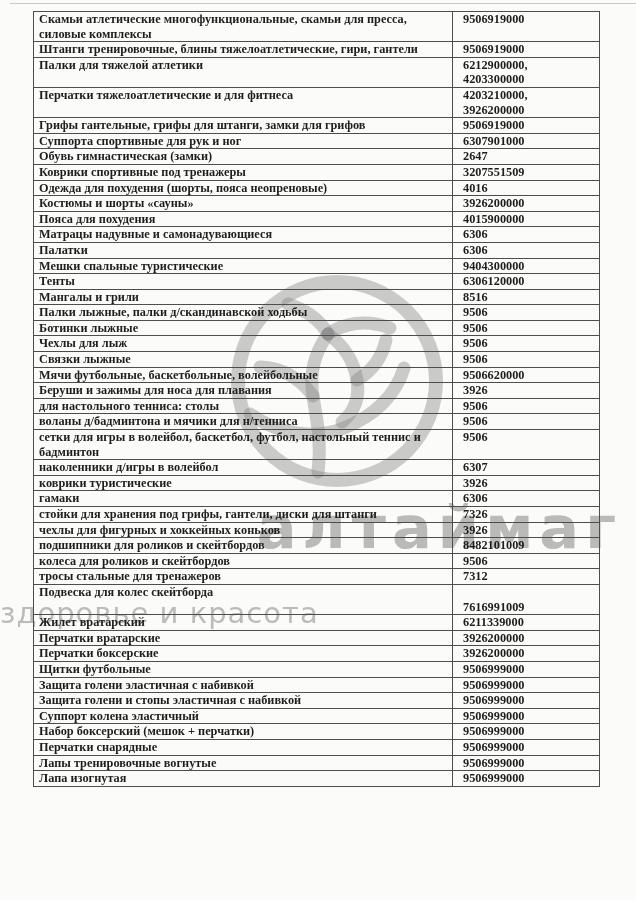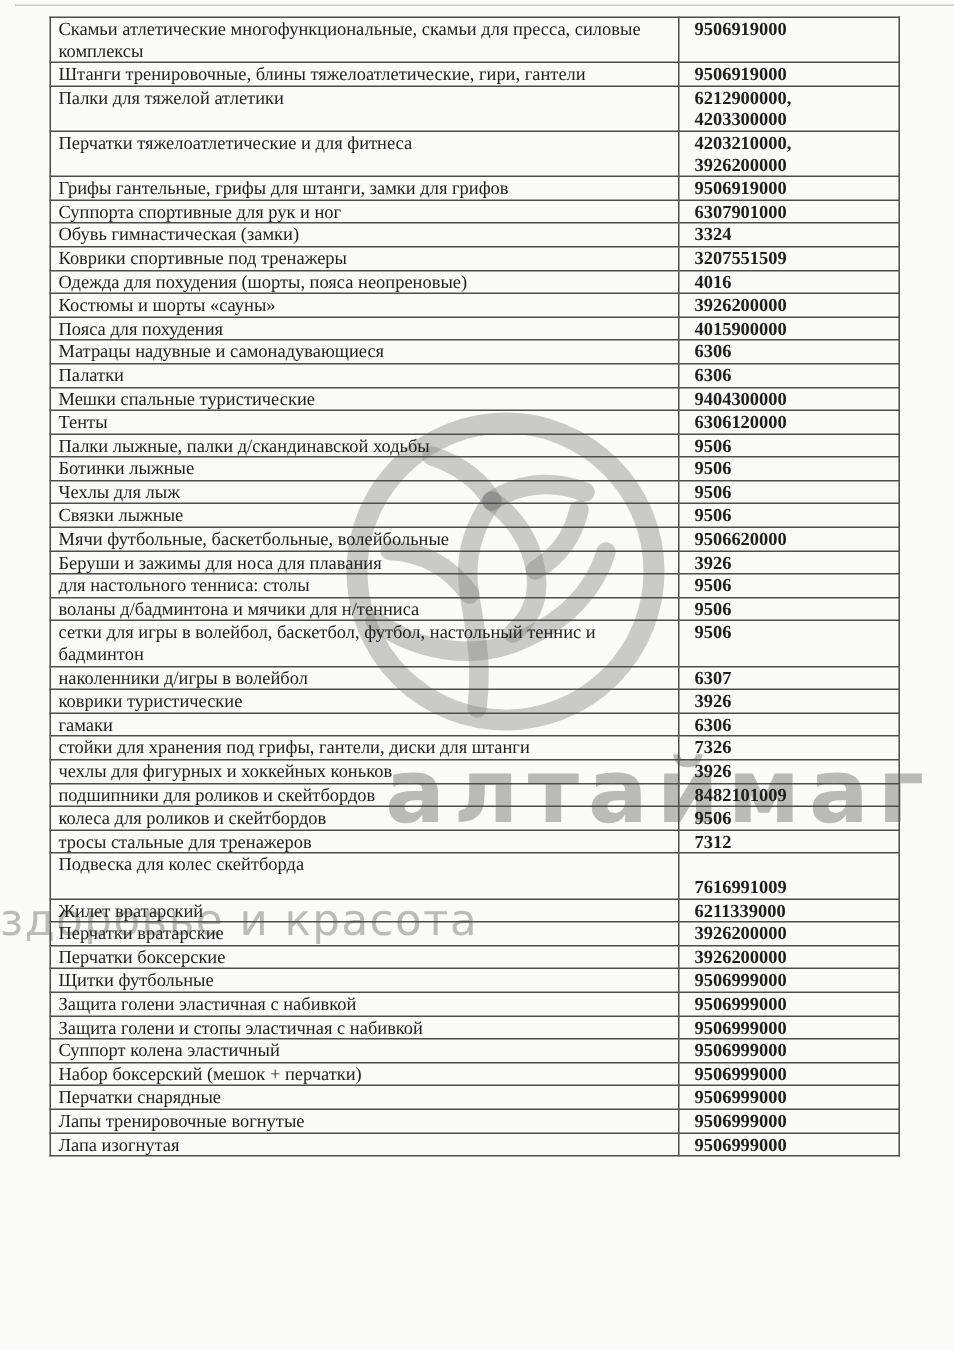--- a/index.html
+++ b/index.html
@@ -42,21 +42,21 @@
     border-collapse:collapse;table-layout:fixed;
     z-index:2;
   }
   table.codes td{
     border:1px solid #4d4d4d;
     vertical-align:top;
     font-size:12.3px;line-height:14.6px;
     color:#1e1e1e;
     overflow:hidden;
   }
-  td.desc{width:409px;padding:0 4px 0 5px;}
+  td.desc{width:409px;padding:0 4px 0 5px;font-weight:bold;}
   td.code{padding:0 4px 0 10px;white-space:pre-line;font-weight:bold;}
 </style>
 </head>
 <body>
 
 <div class="page">
 
   <div class="faint-top-line"></div>
 
   <div class="watermark">
@@ -97,21 +97,21 @@
         <tr>
           <td class="desc">Грифы гантельные, грифы для штанги, замки для грифов</td>
           <td class="code">9506919000</td>
         </tr>
         <tr>
           <td class="desc">Суппорта спортивные для рук и ног</td>
           <td class="code">6307901000</td>
         </tr>
         <tr>
           <td class="desc">Обувь гимнастическая (замки)</td>
-          <td class="code">3324</td>
+          <td class="code">2647</td>
         </tr>
         <tr>
           <td class="desc">Коврики спортивные под тренажеры</td>
           <td class="code">3207551509</td>
         </tr>
         <tr>
           <td class="desc">Одежда для похудения (шорты, пояса неопреновые)</td>
           <td class="code">4016</td>
         </tr>
         <tr>
@@ -130,20 +130,24 @@
           <td class="desc">Палатки</td>
           <td class="code">6306</td>
         </tr>
         <tr>
           <td class="desc">Мешки спальные туристические</td>
           <td class="code">9404300000</td>
         </tr>
         <tr>
           <td class="desc">Тенты</td>
           <td class="code">6306120000</td>
+        </tr>
+        <tr>
+          <td class="desc">Мангалы и грили</td>
+          <td class="code">8516</td>
         </tr>
         <tr>
           <td class="desc">Палки лыжные,  палки д/скандинавской ходьбы</td>
           <td class="code">9506</td>
         </tr>
         <tr>
           <td class="desc">Ботинки лыжные</td>
           <td class="code">9506</td>
         </tr>
         <tr>

